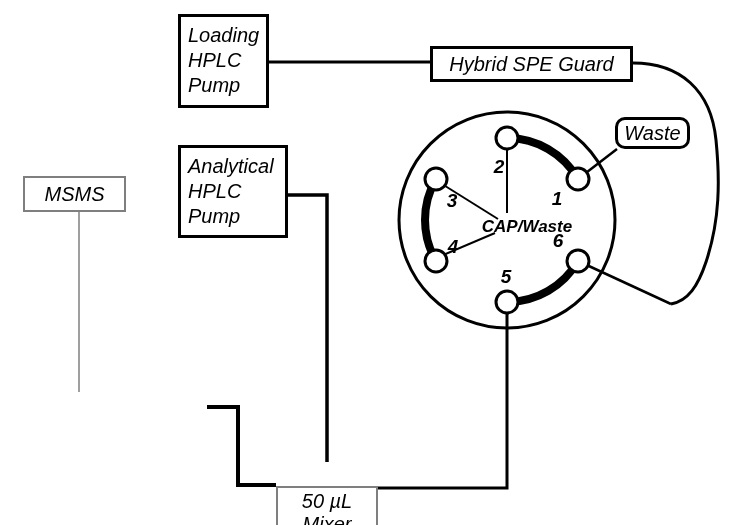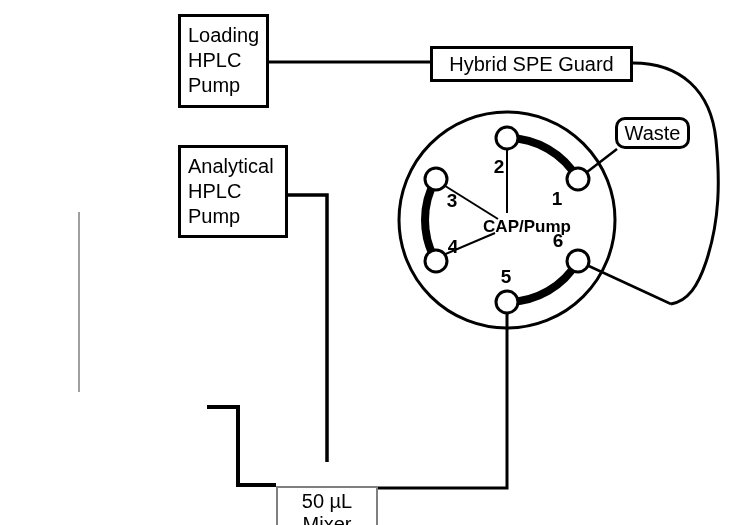--- a/index.html
+++ b/index.html
@@ -6,20 +6,21 @@
     --line:#000000;
     --secondary:#7f7f7f;
     --bg:#ffffff;
     --text:#000000;
   }
   html,body{margin:0;padding:0;background:var(--bg);}
   .canvas{
     position:relative;width:736px;height:525px;background:var(--bg);
     font-family:"Liberation Sans","DejaVu Sans",sans-serif;color:var(--text);
     overflow:hidden;
+    font-style:italic;
   }
   .canvas svg{position:absolute;left:0;top:0;}
   .box{
     position:absolute;box-sizing:border-box;background:var(--bg);
     border:3px solid var(--line);font-size:20px;line-height:25px;
     white-space:pre-line;
   }
   .box.gray{border:2px solid var(--secondary);}
   .box.pad{padding:6px 0 0 7px;}
   .box.center{display:flex;align-items:center;justify-content:center;text-align:center;line-height:23px;}
@@ -67,27 +68,28 @@
     <circle class="port" cx="436" cy="261" r="11"></circle>
     <circle class="port" cx="507" cy="302" r="11"></circle>
     <circle class="port" cx="578" cy="261" r="11"></circle>
   </svg>
 
   <div class="box pad" style="left:178px;top:14px;width:91px;height:94px;"><span>Loading
 HPLC
 Pump</span></div>
   <div class="box center" style="left:430px;top:46px;width:203px;height:36px;"><span>Hybrid SPE Guard</span></div>
   <div class="box center" style="left:615px;top:117px;width:75px;height:32px;border-radius:10px;"><span>Waste</span></div>
+  <div class="box gray center" style="left:23px;top:176px;width:103px;height:36px;"><span>MSMS</span></div>
   <div class="box pad" style="left:178px;top:145px;width:110px;height:93px;"><span>Analytical
 HPLC
 Pump</span></div>
   <div class="box gray center" style="left:276px;top:462px;width:102px;height:54px;white-space:pre-line;margin-top:24px;"><span>50 µL
 Mixer</span></div>
 
   <div class="plabel" style="left:557px;top:198px;">1</div>
   <div class="plabel" style="left:499px;top:166px;">2</div>
   <div class="plabel" style="left:452px;top:200px;">3</div>
   <div class="plabel" style="left:453px;top:246px;">4</div>
   <div class="plabel" style="left:506px;top:276px;">5</div>
   <div class="plabel" style="left:558px;top:240px;">6</div>
-  <div class="caplabel" style="left:527px;top:226px;">CAP/Pump</div>
+  <div class="caplabel" style="left:527px;top:226px;">CAP/Waste</div>
 
 </div>
 
 </body></html>

